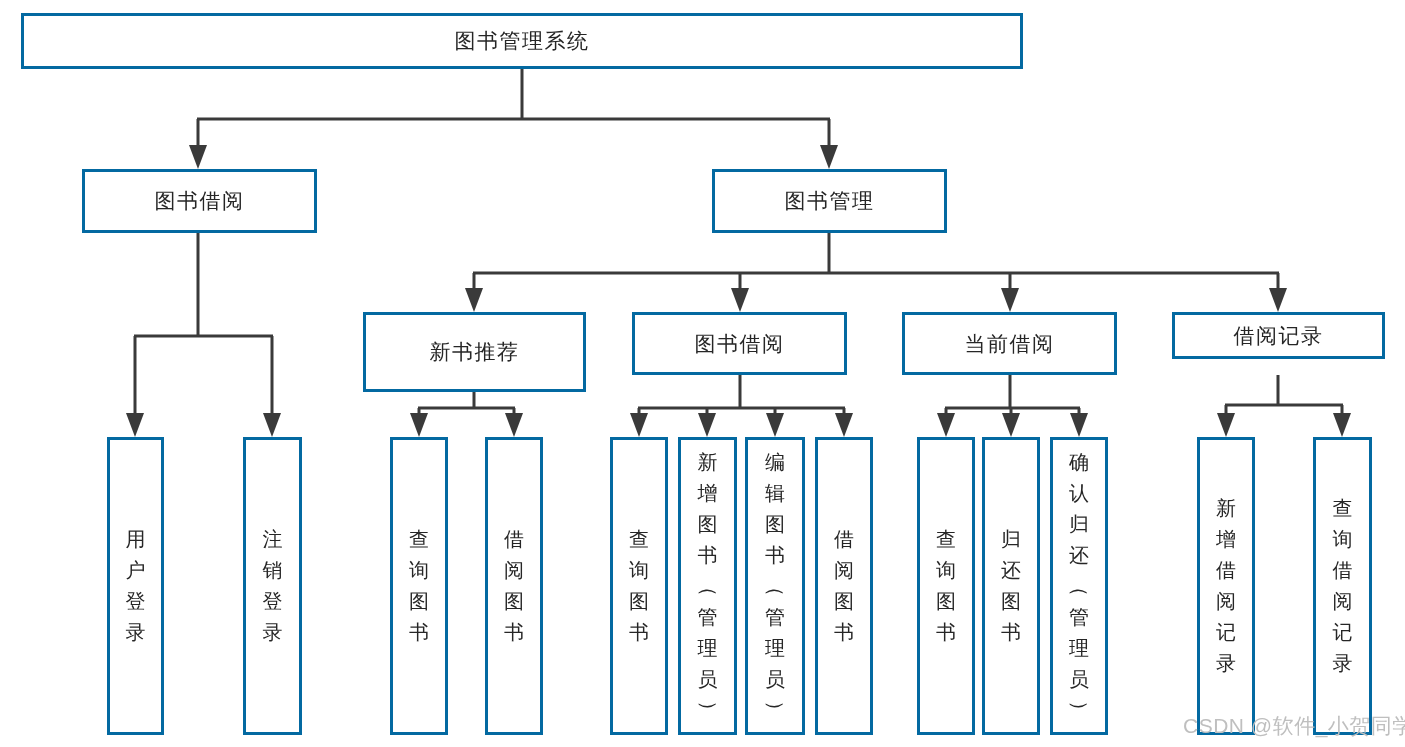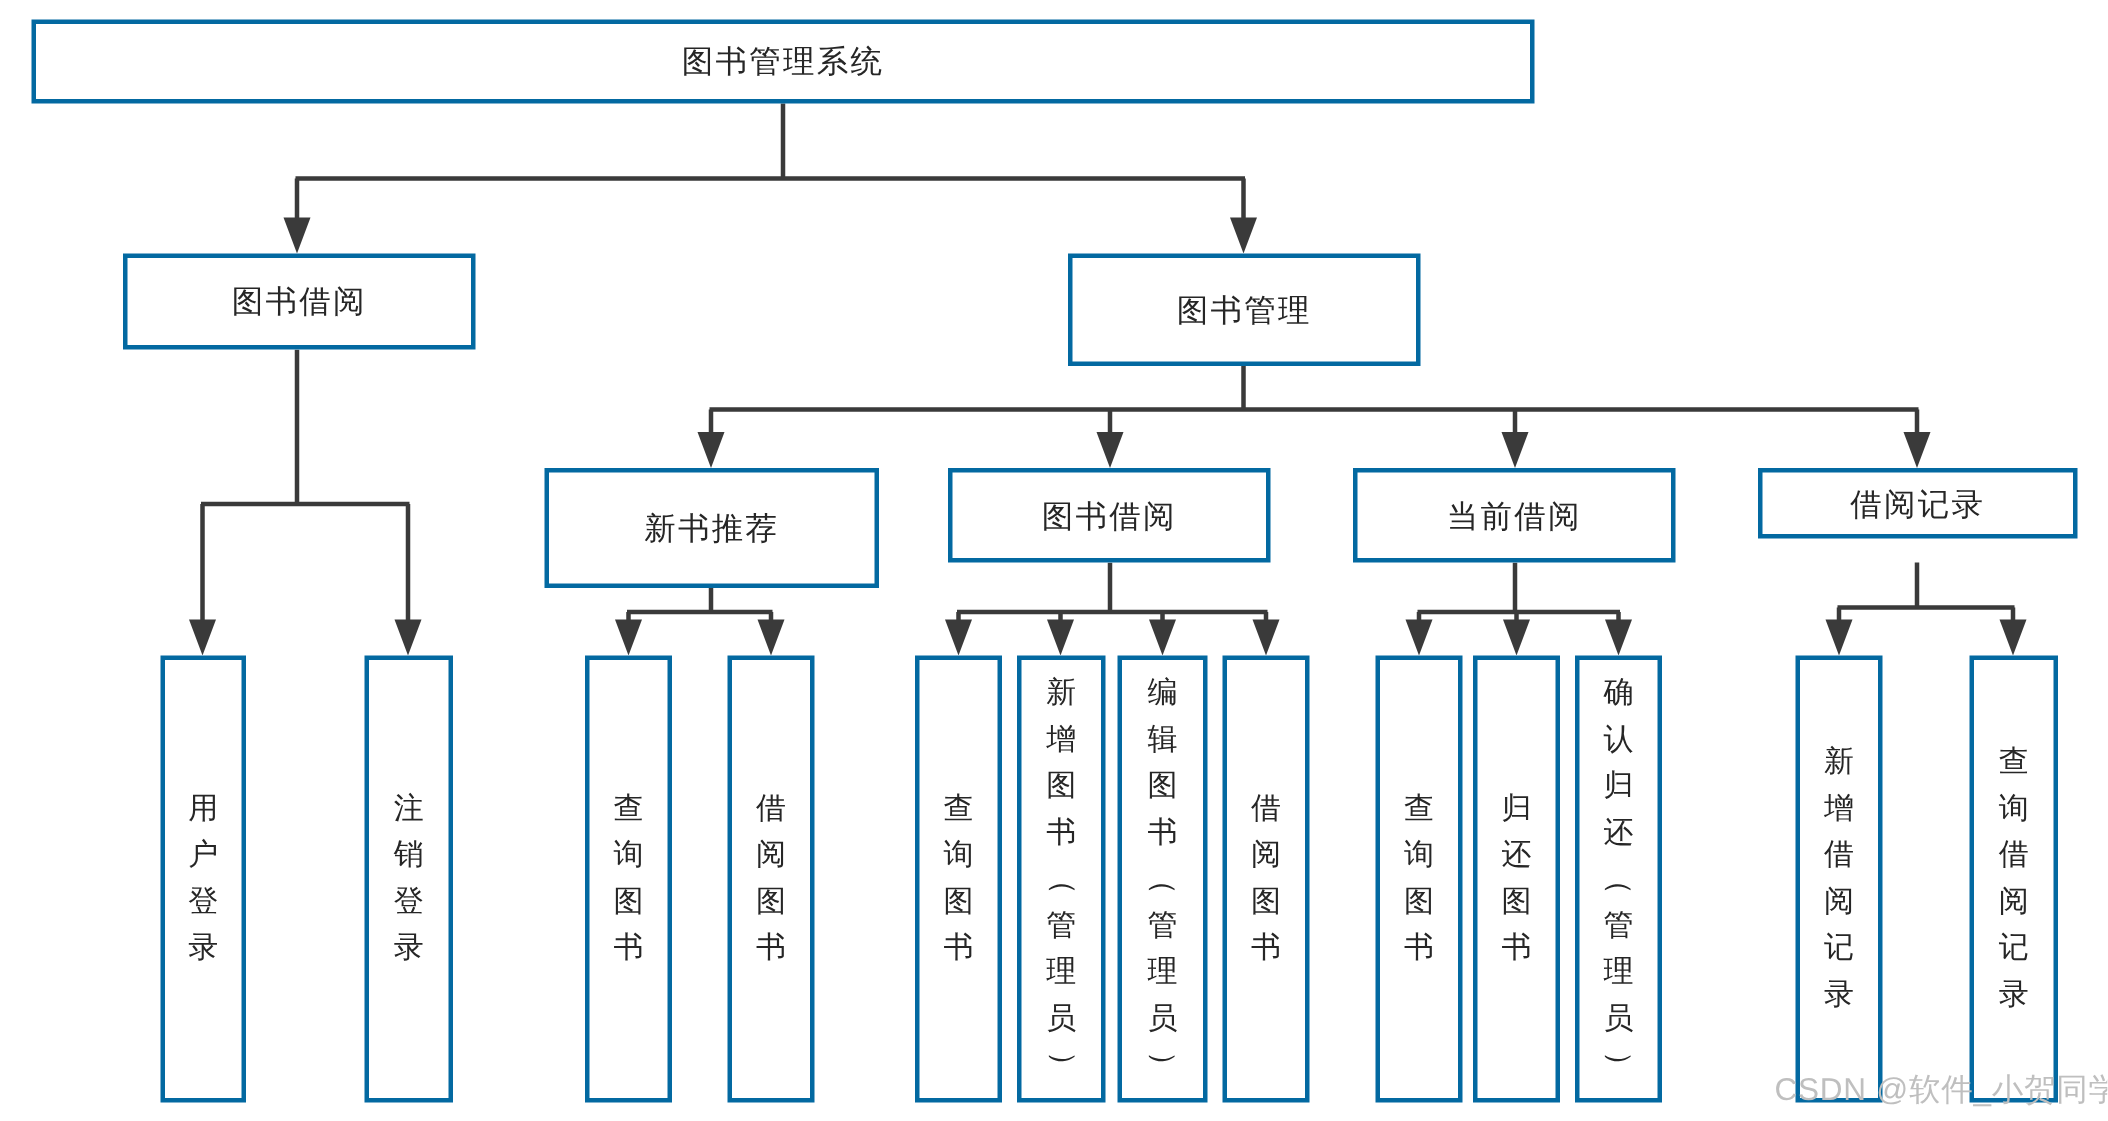--- a/index.html
+++ b/index.html
@@ -66,21 +66,21 @@
     </g>
   </svg>
 
   <div class="box hbox" style="left:21px;top:13px;width:1002px;height:56px">
     <span>图书管理系统</span>
   </div>
 
   <div class="box hbox" style="left:82px;top:169px;width:235px;height:64px">
     <span>图书借阅</span>
   </div>
-  <div class="box hbox" style="left:712px;top:169px;width:235px;height:75px">
+  <div class="box hbox" style="left:712px;top:169px;width:235px;height:64px">
     <span>图书管理</span>
   </div>
 
   <div class="box hbox" style="left:363px;top:312px;width:223px;height:80px">
     <span>新书推荐</span>
   </div>
   <div class="box hbox" style="left:902px;top:312px;width:215px;height:63px">
     <span>当前借阅</span>
   </div>
   <div class="box hbox" style="left:632px;top:312px;width:215px;height:63px">

